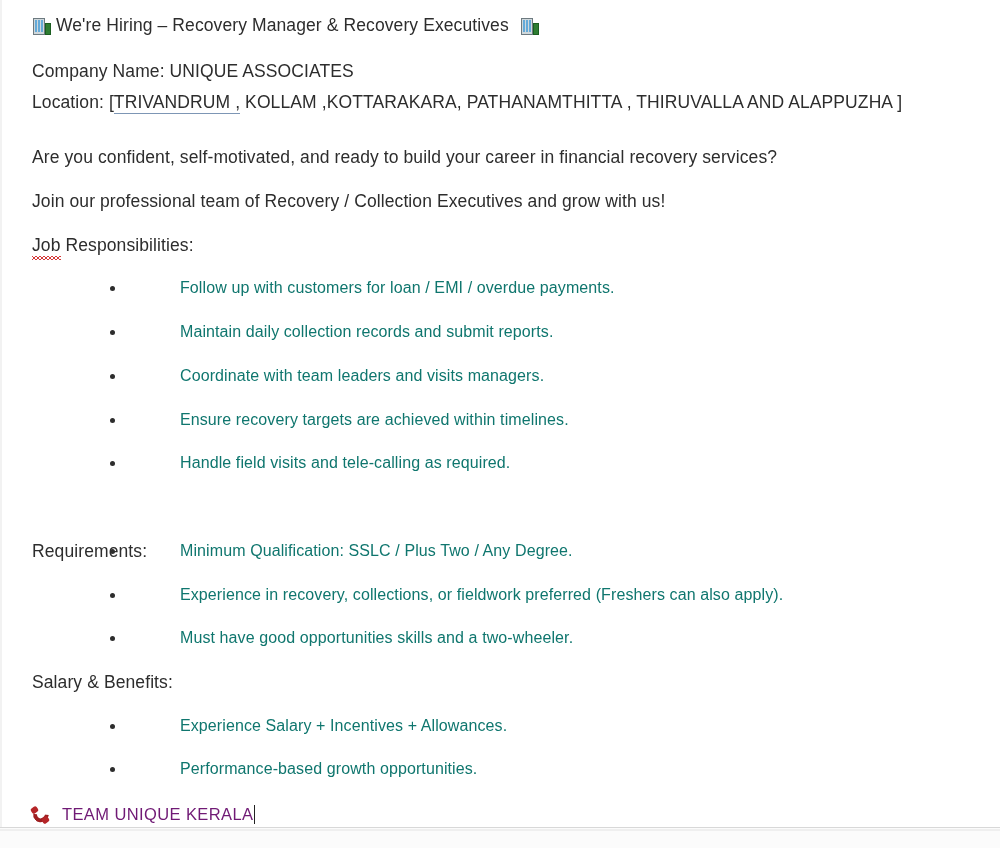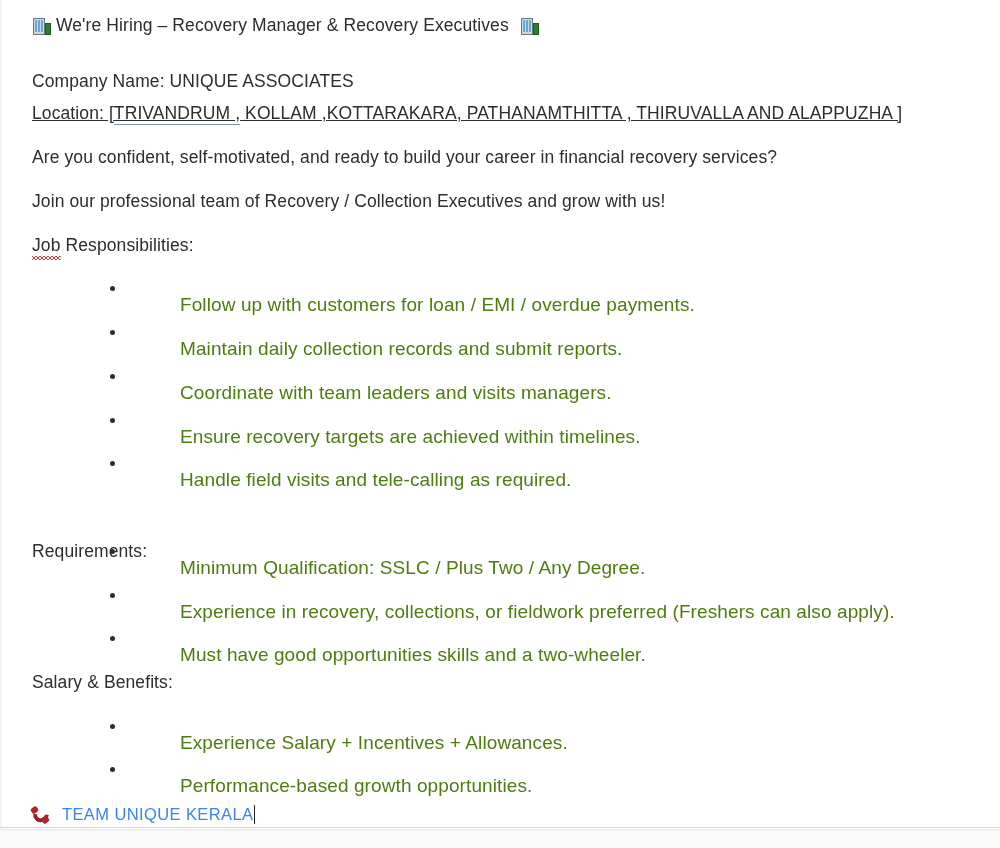--- a/index.html
+++ b/index.html
@@ -162,41 +162,41 @@
     left: 78px;
     top: 6px;
     width: 5px;
     height: 5px;
     background: #2d2d2d;
     border-radius: 50%;
   }
   .bullet-text {
     position: absolute;
     left: 148px;
-    top: 15px;
-    font-size: 19px;
+    top: 0;
+    font-size: 16px;
     line-height: 1;
-    color: #4d7c0f;
+    color: #0f766e;
     letter-spacing: 0.1px;
   }
 
   
   .caret {
     display: inline-block;
     width: 1px;
     height: 19px;
     background: #222;
     vertical-align: -4px;
     margin-left: 1px;
   }
 
   .final-line {
     font-size: 16.5px;
     letter-spacing: 0.4px;
-    color: #3b82f6;
+    color: #701a75;
   }
 
   
   #watermark {
     position: absolute;
     left: 800px;
     top: 712px;
     width: 170px;
     height: 92px;
     opacity: 0.85;
@@ -254,23 +254,23 @@
     <div class="line para" style="top:16px;">
       <span class="bld">
         <span class="main"></span><span class="wins"></span><span class="side"></span>
       </span>
       <span>We're Hiring – Recovery Manager &amp; Recovery Executives</span>
       <span class="bld" style="margin-left:6px;">
         <span class="main"></span><span class="wins"></span><span class="side"></span>
       </span>
     </div>
 
-    <div class="line para" style="top:73px;">Company Name: UNIQUE ASSOCIATES</div>
-
-    <div class="line para" style="top:105px;text-decoration:underline;">
+    <div class="line para" style="top:63px;">Company Name: UNIQUE ASSOCIATES</div>
+
+    <div class="line para" style="top:94px;">
       <span>Location: [</span><span class="link-underline">TRIVANDRUM ,</span><span> KOLLAM ,KOTTARAKARA, PATHANAMTHITTA , THIRUVALLA AND ALAPPUZHA ]</span>
     </div>
 
     <div class="line para" style="top:149px;">Are you confident, self-motivated, and ready to build your career in financial recovery services?</div>
     <div class="line para" style="top:193px;">Join our professional team of Recovery / Collection Executives and grow with us!</div>
 
     <div class="line para" style="top:237px;">
       <span class="squiggle">Job</span><span> Responsibilities:</span>
     </div>
 

